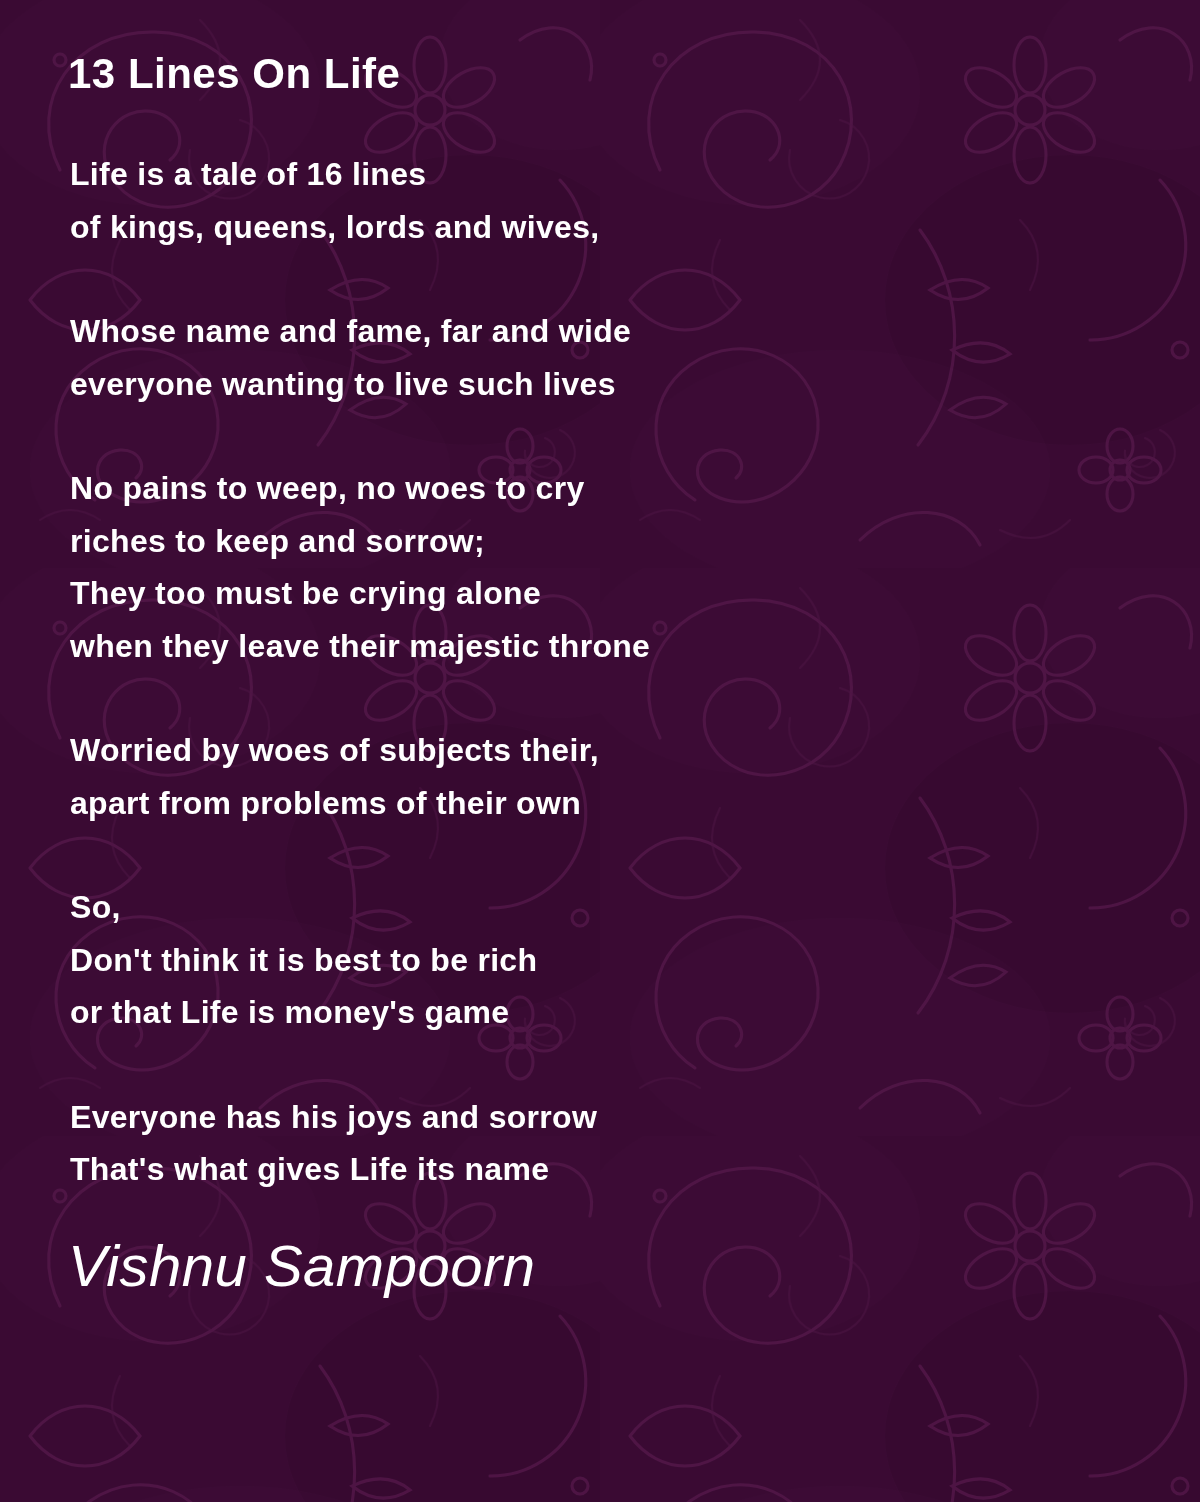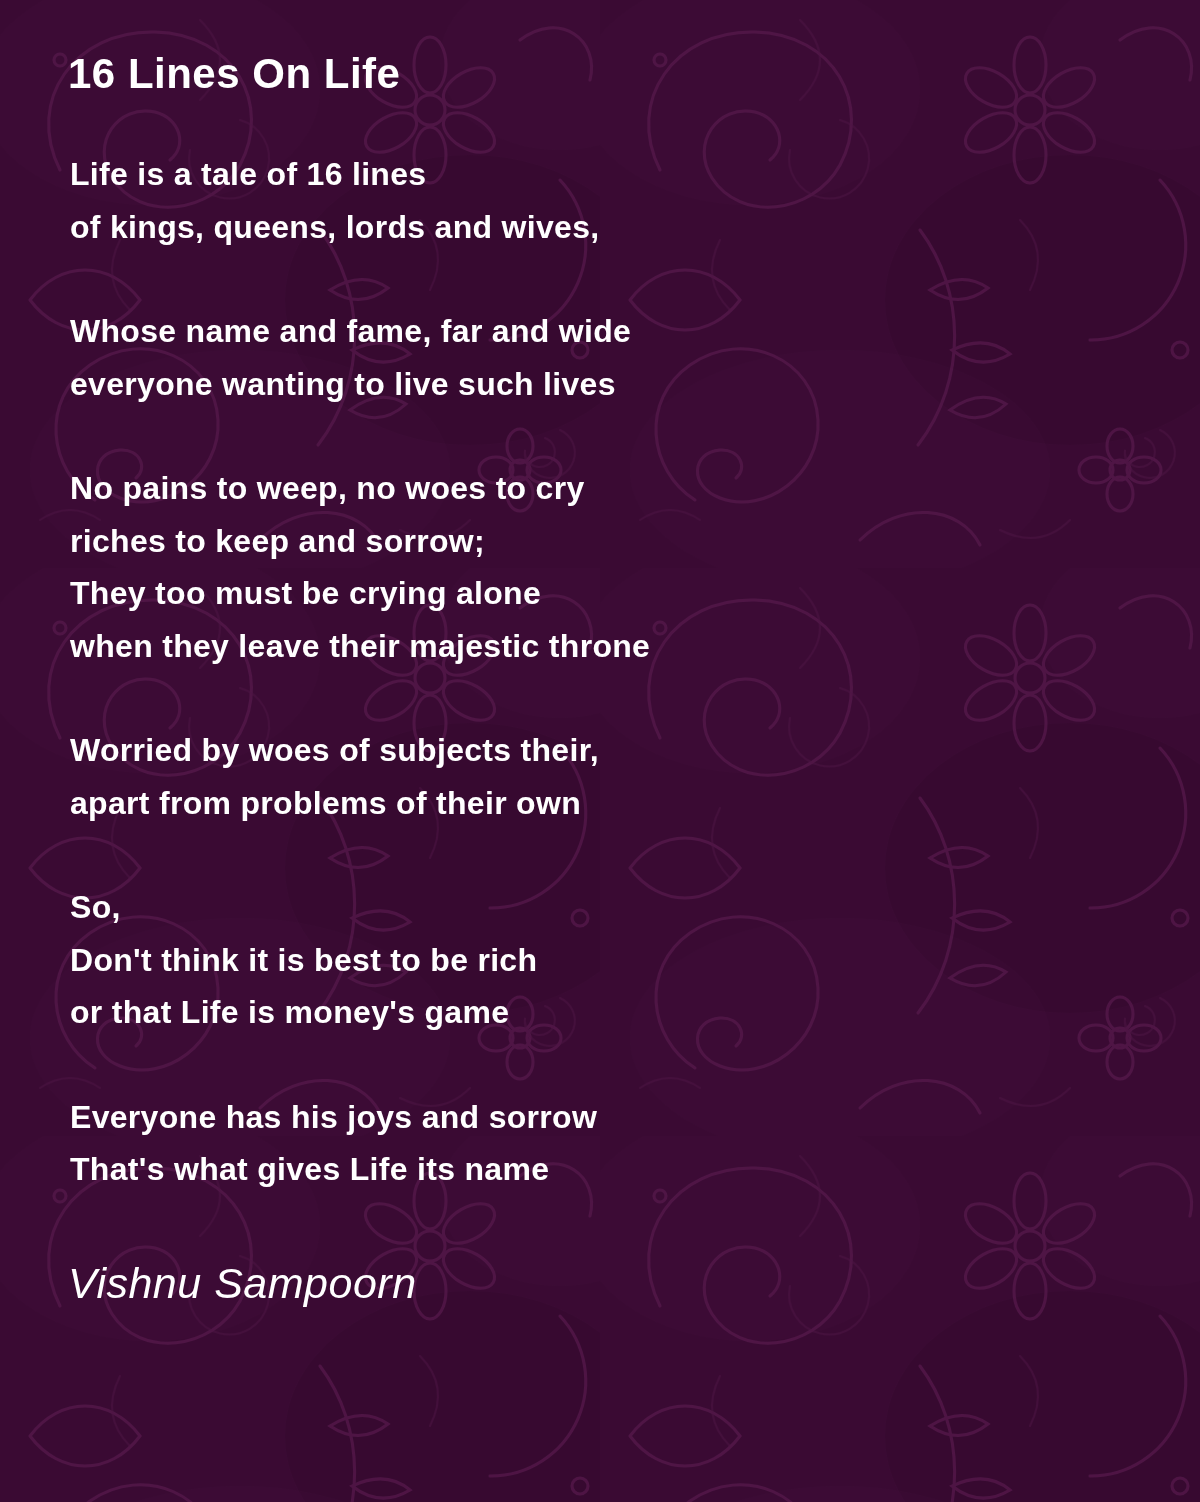--- a/index.html
+++ b/index.html
@@ -34,22 +34,22 @@
   .stanza { margin: 52px 0 0 2px; }
   .stanza.first { margin-top: 48px; }
   .line {
     font-size: 32px;
     font-weight: 700;
     line-height: 52.5px;
     letter-spacing: 0.3px;
     white-space: nowrap;
   }
   .author {
-    margin: 61px 0 0 0;
-    font-size: 43px;
+    margin: 44px 0 0 0;
+    font-size: 58px;
     line-height: 52px;
     font-style: italic;
     font-weight: 400;
     letter-spacing: 0.5px;
   }
 </style>
 </head>
 <body style="background-color: rgb(58, 10, 51);">
 
 <svg class="bg-layer" xmlns="http://www.w3.org/2000/svg" width="1200" height="1502" aria-hidden="true">
@@ -107,21 +107,21 @@
         <path d="M240,120 a40,40 0 1 1 -50,30"></path>
         <path d="M420,220 q30,30 10,70"></path>
         <path d="M120,240 q-20,40 10,70"></path>
       </g>
     </pattern>
   </defs>
   <rect width="1200" height="1502" fill="url(#damask)"></rect>
 </svg>
 
 <div class="content" style="color: rgb(255, 255, 255);">
-  <h1 class="title">16 Lines On Life</h1>
+  <h1 class="title">13 Lines On Life</h1>
 
   <div class="stanza first">
     <div class="line">Life is a tale of 16 lines</div>
     <div class="line">of kings, queens, lords and wives,</div>
   </div>
 
   <div class="stanza">
     <div class="line">Whose name and fame, far and wide</div>
     <div class="line">everyone wanting to live such lives</div>
   </div>

